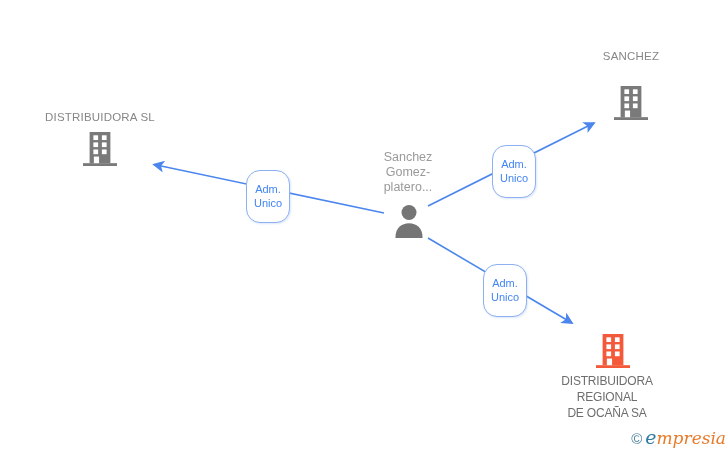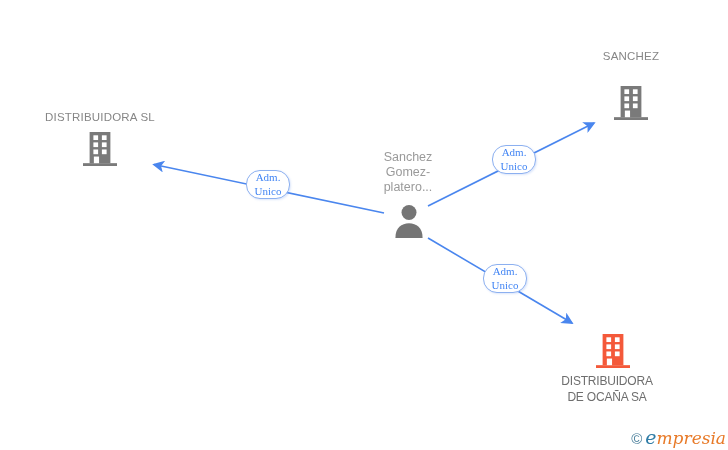--- a/index.html
+++ b/index.html
@@ -17,21 +17,21 @@
   }
   .person-name{color:#9a9a9a;font-size:12.5px;line-height:15px;}
   .icon-box{position:absolute;z-index:2;cursor:pointer;}
   .building-gray{color:#7a7a7a;}
   .building-orange{color:#f4593a;}
   .person-gray{color:#757575;}
   .edge-label{
     position:absolute;z-index:3;width:42px;background:#fff;
     border:1.5px solid #8cb0f0;border-radius:14px;
     color:#4285f4;font-size:11px;line-height:13.5px;text-align:center;
-    padding:0 0;box-shadow:1px 1px 2px rgba(120,160,240,.25);font-family:Liberation Serif, serif;
+    padding:12px 0;box-shadow:1px 1px 2px rgba(120,160,240,.25);
   }
   .brand{
     position:absolute;right:2px;bottom:2px;z-index:4;cursor:pointer;
     font-family:"DejaVu Serif",serif;font-style:italic;font-size:17px;white-space:nowrap;margin-top:40px;
   }
   .brand .copy{color:#4a7f9b;font-style:normal;font-family:"Liberation Sans",sans-serif;font-size:15px;margin-right:3px;}
   .brand .brand-e{color:#2e7ca6;font-size:19px;}
   .brand .brand-rest{color:#e87a28;}
 </style>
 </head>
@@ -82,20 +82,21 @@
   </div>
   <svg class="icon-box building-gray" style="left:613px;top:86px" width="36" height="34">
     <use href="#building-sym"></use>
   </svg>
 
   <svg class="icon-box building-orange" style="left:595px;top:334px" width="36" height="34">
     <use href="#building-sym"></use>
   </svg>
   <div class="node-label company-name highlight" style="left:537px;top:373px;width:140px">
     <div>DISTRIBUIDORA</div>
+    <div>REGIONAL</div>
     <div>DE OCAÑA SA</div>
   </div>
 
   <div class="node-label person-name" style="left:358px;top:150px;width:100px">
     <div>Sanchez</div>
     <div>Gomez-</div>
     <div>platero...</div>
   </div>
   <svg class="icon-box person-gray" style="left:394px;top:204px" width="30" height="34">
     <use href="#person-sym"></use>

